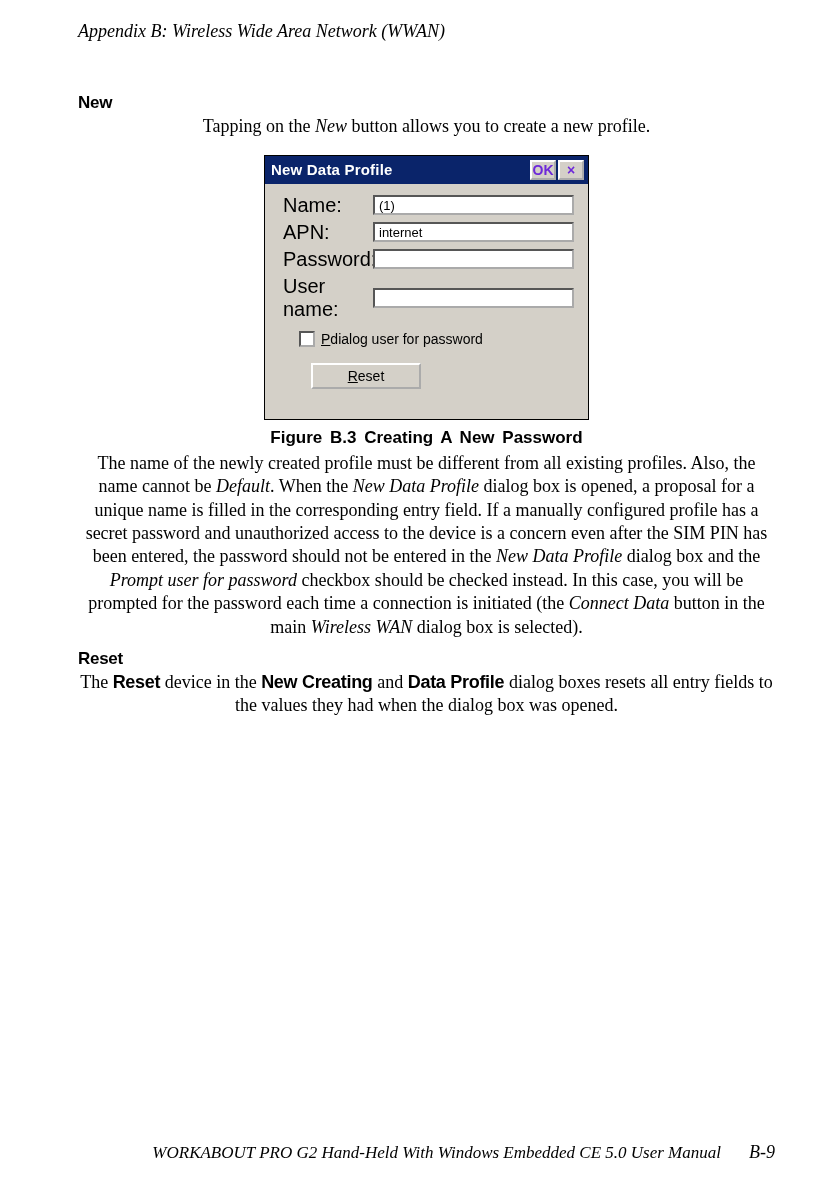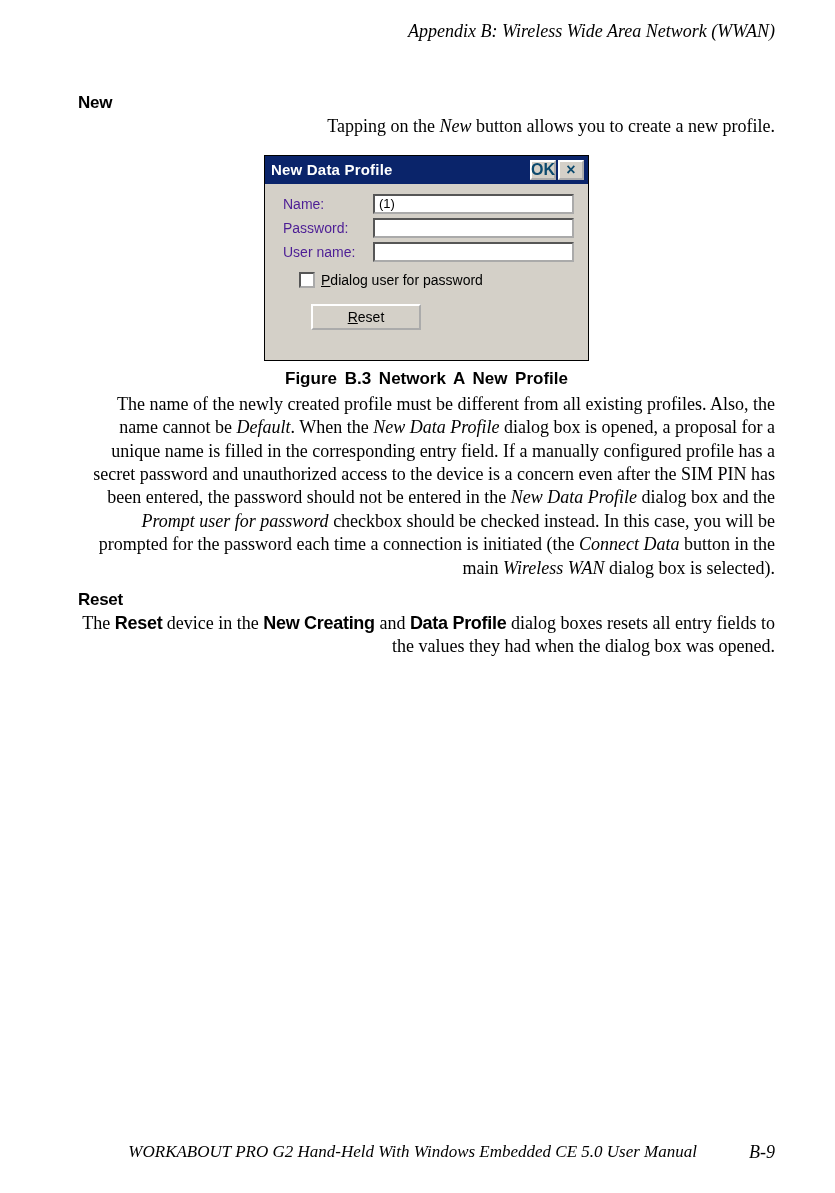--- a/index.html
+++ b/index.html
@@ -7,40 +7,40 @@
       width: 835px;
       height: 1193px;
       background: #fff;
       font-family: "Times New Roman", serif;
       font-size: 18px;
       color: #000;
       position: relative;
       padding: 20px 60px 20px 78px;
     }
     .header-right {
-      text-align: right;
+      text-align: left;
       font-style: italic;
       margin-bottom: 50px;
       line-height: 1.3;
     }
     .header-appendix { font-size: 18px; }
     .header-tools { font-size: 19px; font-weight: bold; }
     .section-head {
       font-family: Arial, Helvetica, sans-serif;
       font-weight: bold;
       font-size: 17px;
       margin-top: 6px;
       margin-bottom: 2px;
       font-stretch: condensed;
       letter-spacing: -0.3px;
     }
     .body-text {
       font-size: 18px;
       line-height: 1.3;
-      text-align: right;
+      text-align: center;
     }
     .body-text .ital { font-style: italic; }
     .body-text .bolds { font-family: Arial, Helvetica, sans-serif; font-weight: bold; font-stretch: condensed; letter-spacing: -0.3px; }
 
     
     .shot-wrap {
       display: flex;
       justify-content: center;
       margin: 16px 0 8px 0;
     }
@@ -60,29 +60,29 @@
       color: #fff;
       font-weight: bold;
     }
     .dlg-title { flex: 1; font-size: 15px; letter-spacing: 0.2px; }
     .dlg-btn {
       width: 26px; height: 20px;
       background: #d4d0c8;
       border: 2px outset #fff;
       margin-left: 2px;
       display:flex; align-items:center; justify-content:center;
-      color:#0c4a6e; font-weight:bold; font-size:16px;
+      color:#6d28d9; font-weight:bold; font-size:14px;
       cursor: default;
     }
     .dlg-body {
       padding: 10px 14px 30px 18px;
       background: #d4d0c8;
     }
     .dlg-row { display:flex; align-items:center; margin-bottom:4px; }
-    .dlg-label { width: 90px; font-size: 14px; color:#4c1d95; }
+    .dlg-label { width: 90px; font-size: 20px; color:#000000; }
     .dlg-input {
       flex:1; height:20px;
       background:#fff; border:2px inset #aaa;
       font-family: Tahoma, Arial, sans-serif;
       font-size:13px; padding:0 4px;
     }
     .dlg-check-row { display:flex; align-items:center; margin: 10px 0 16px 16px; }
     .dlg-check {
       width:16px; height:16px; background:#fff;
       border:2px inset #aaa; margin-right:6px;
@@ -105,24 +105,24 @@
       word-spacing: 3px;
       margin: 4px 0 4px 0;
     }
 
     .footer {
       position: absolute;
       bottom: 30px;
       left: 78px;
       right: 60px;
       display: flex;
-      align-items: flex-start;
+      align-items: center;
       justify-content: flex-end;
       font-style: italic;
-      gap: 52px;
+      gap: 28px;
     }
     .footer-main { font-size: 17px; }
     .footer-page { font-size: 18px; font-weight: normal; }
   </style>
 </head>
 <body>
 
 <div class="header-right">
   <div class="header-appendix">Appendix  B:  Wireless Wide Area Network (WWAN)</div>
 </div>
@@ -142,39 +142,43 @@
       <div class="dlg-btn">
           <span>×</span>
         </div>
     </div>
     <div class="dlg-body">
       <div class="dlg-row">
         <span class="dlg-label">Name:</span>
         <input class="dlg-input" value="(1)" style="">
       </div>
       <div class="dlg-row">
+        <span class="dlg-label">APN:</span>
+        <input class="dlg-input" value="internet" style="">
+      </div>
+      <div class="dlg-row">
         <span class="dlg-label">Password:</span>
         <input class="dlg-input" value="" style="">
       </div>
       <div class="dlg-row">
         <span class="dlg-label">User name:</span>
         <input class="dlg-input" value="" style="">
       </div>
       <div class="dlg-check-row">
         <div class="dlg-check"></div>
         <span><span class="underl">P</span><span>dialog user for password</span></span>
       </div>
       <div class="dlg-reset">
         <span><span class="underl">R</span><span>eset</span></span>
       </div>
     </div>
   </div>
 </div>
 
-<div class="figure-caption">Figure  B.3    Network  A  New  Profile</div>
+<div class="figure-caption">Figure  B.3    Creating  A  New  Password</div>
 
 <p class="body-text">
   <span>The name of the newly created profile must be different from all existing profiles. Also, the name cannot be </span><span class="ital">Default</span><span>. When the </span><span class="ital">New Data Profile</span><span> dialog box is opened, a proposal for a unique name is filled in the corresponding entry field. If a manually configured profile has a secret password and unauthorized access to the device is a concern even after the SIM PIN has been entered, the password should not be entered in the </span><span class="ital">New Data Profile</span><span> dialog box and the </span><span class="ital">Prompt user for password</span><span> checkbox should be checked instead. In this case, you will be prompted for the password each time a connection is initiated (the </span><span class="ital">Connect Data</span><span> button in the main </span><span class="ital"> Wireless WAN </span><span> dialog box is selected).</span>
 </p>
 
 <div class="section-head" style="margin-top:10px">Reset</div>
 <p class="body-text">
   <span>The </span><span class="bolds">Reset</span><span> device in the </span><span class="bolds">New  Creating </span><span> and </span><span class="bolds">Data  Profile </span><span> dialog boxes resets all entry fields to the values they had when the dialog box was opened.</span>
 </p>
 

